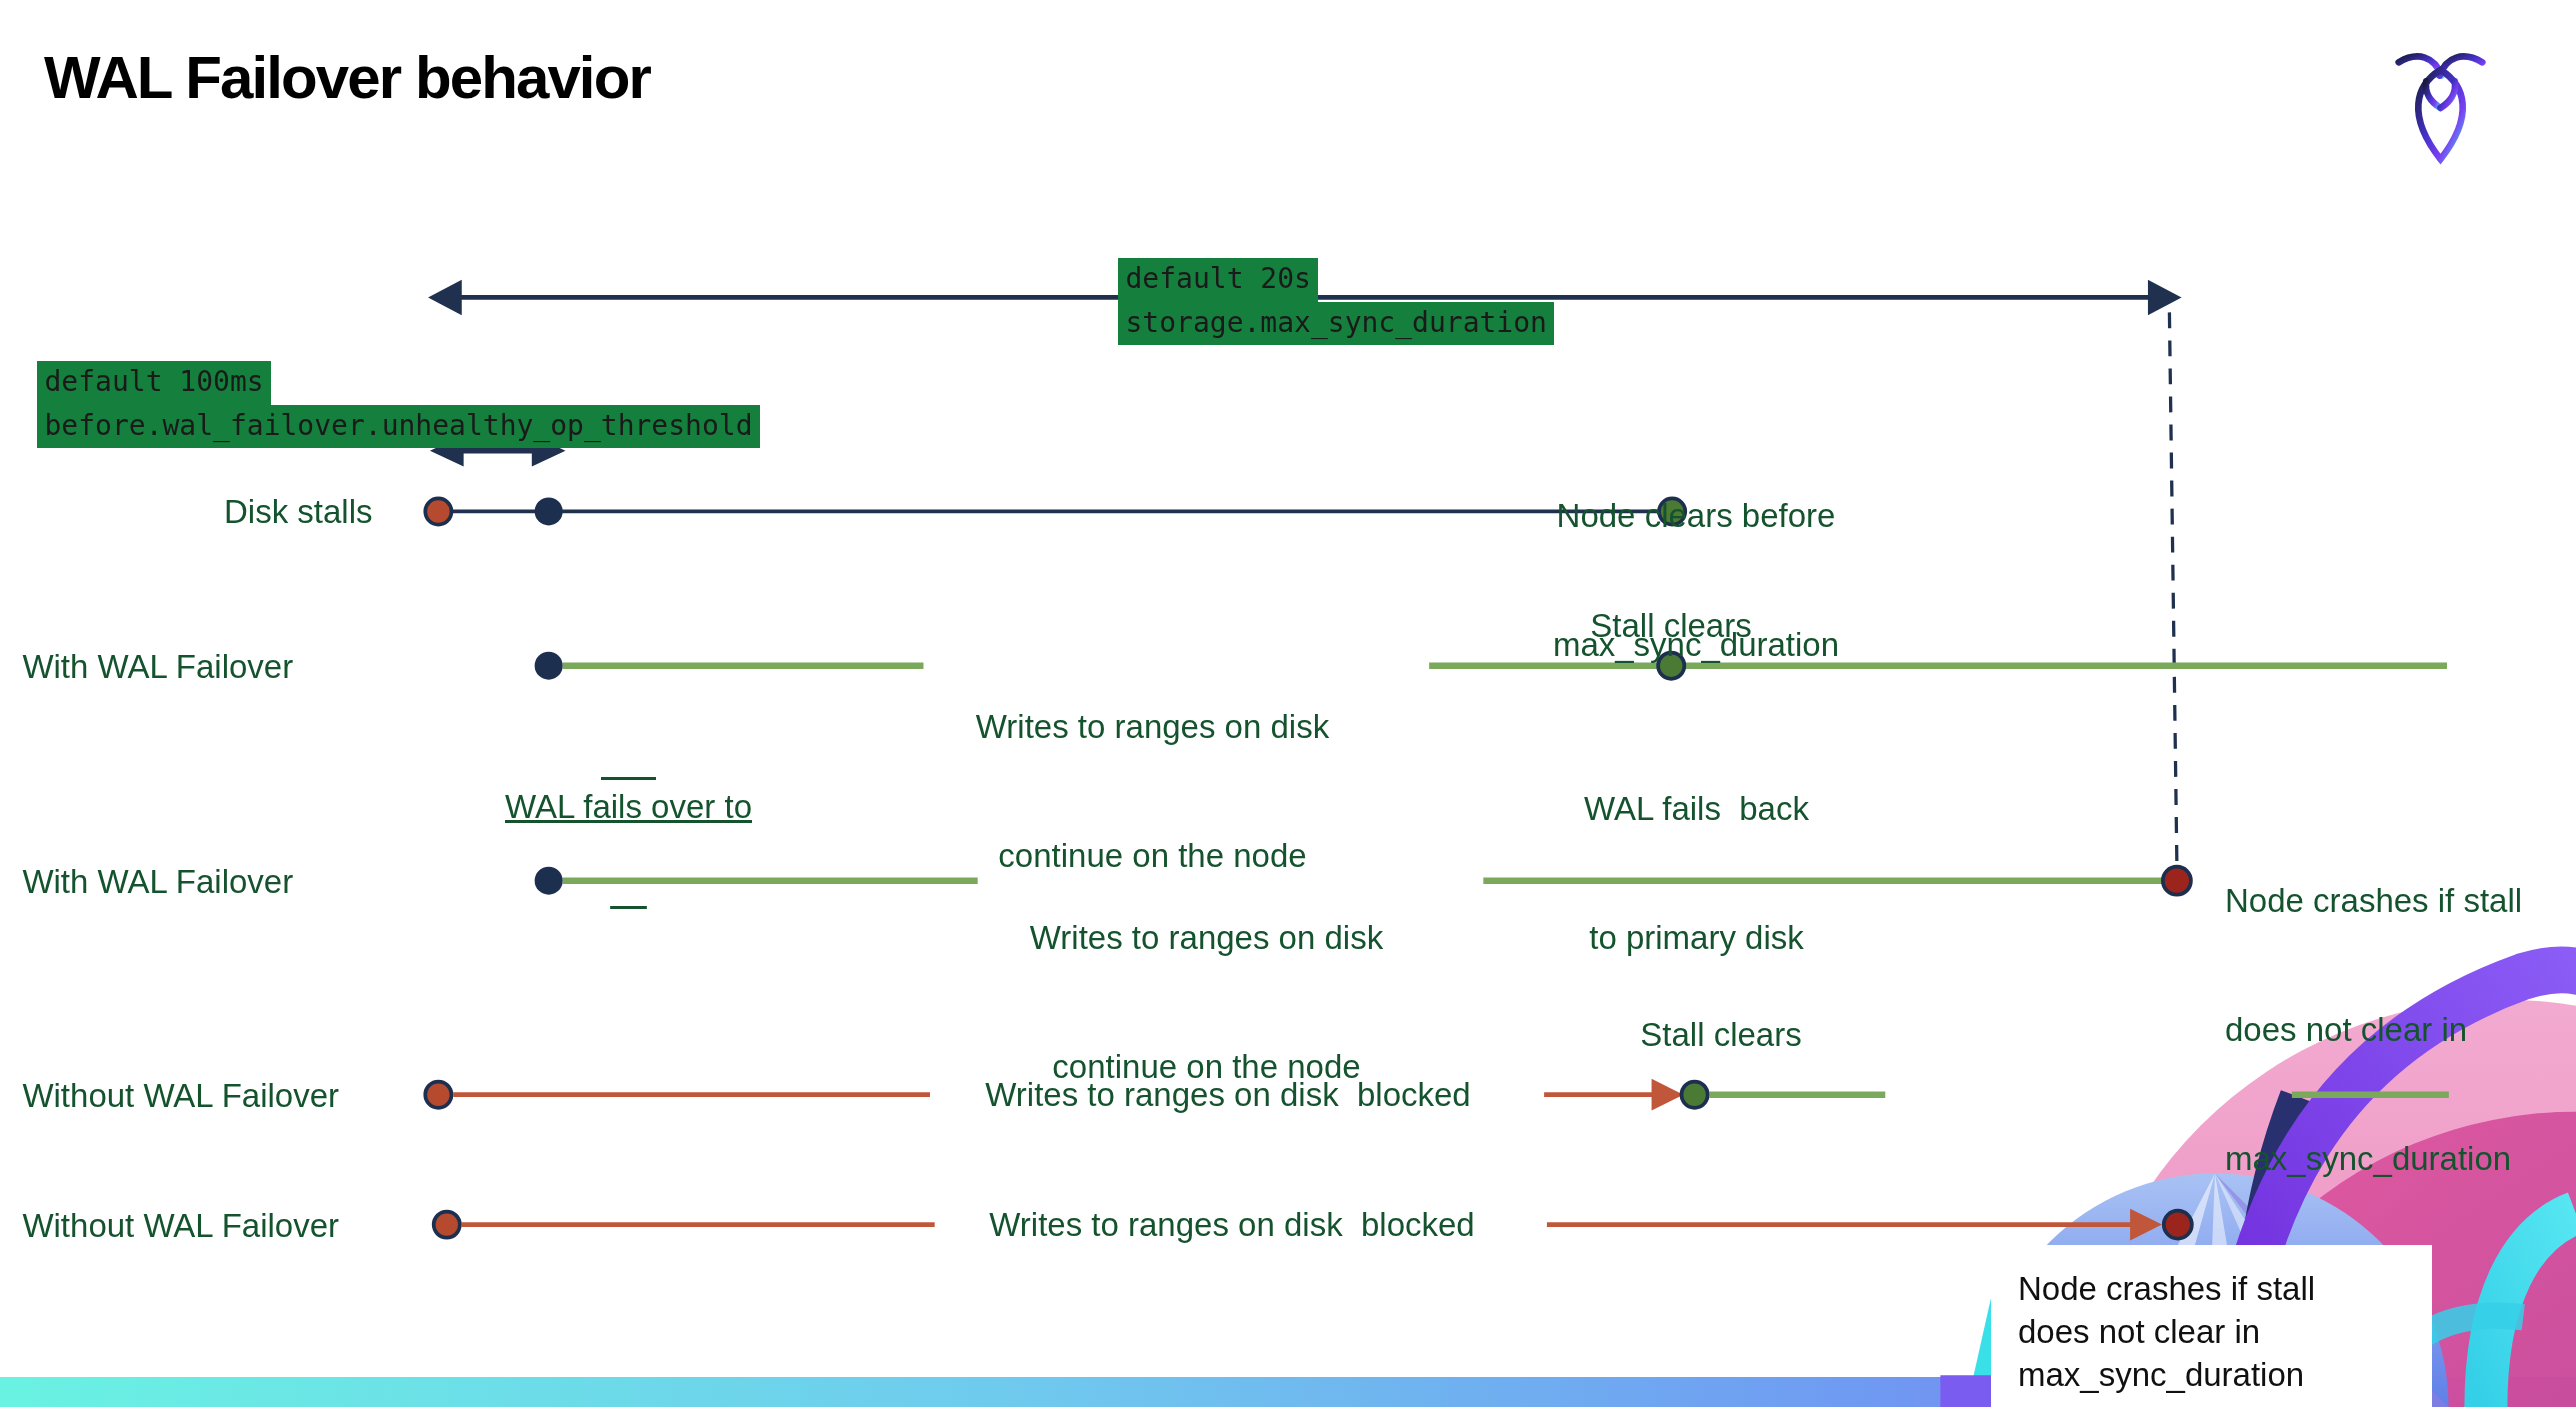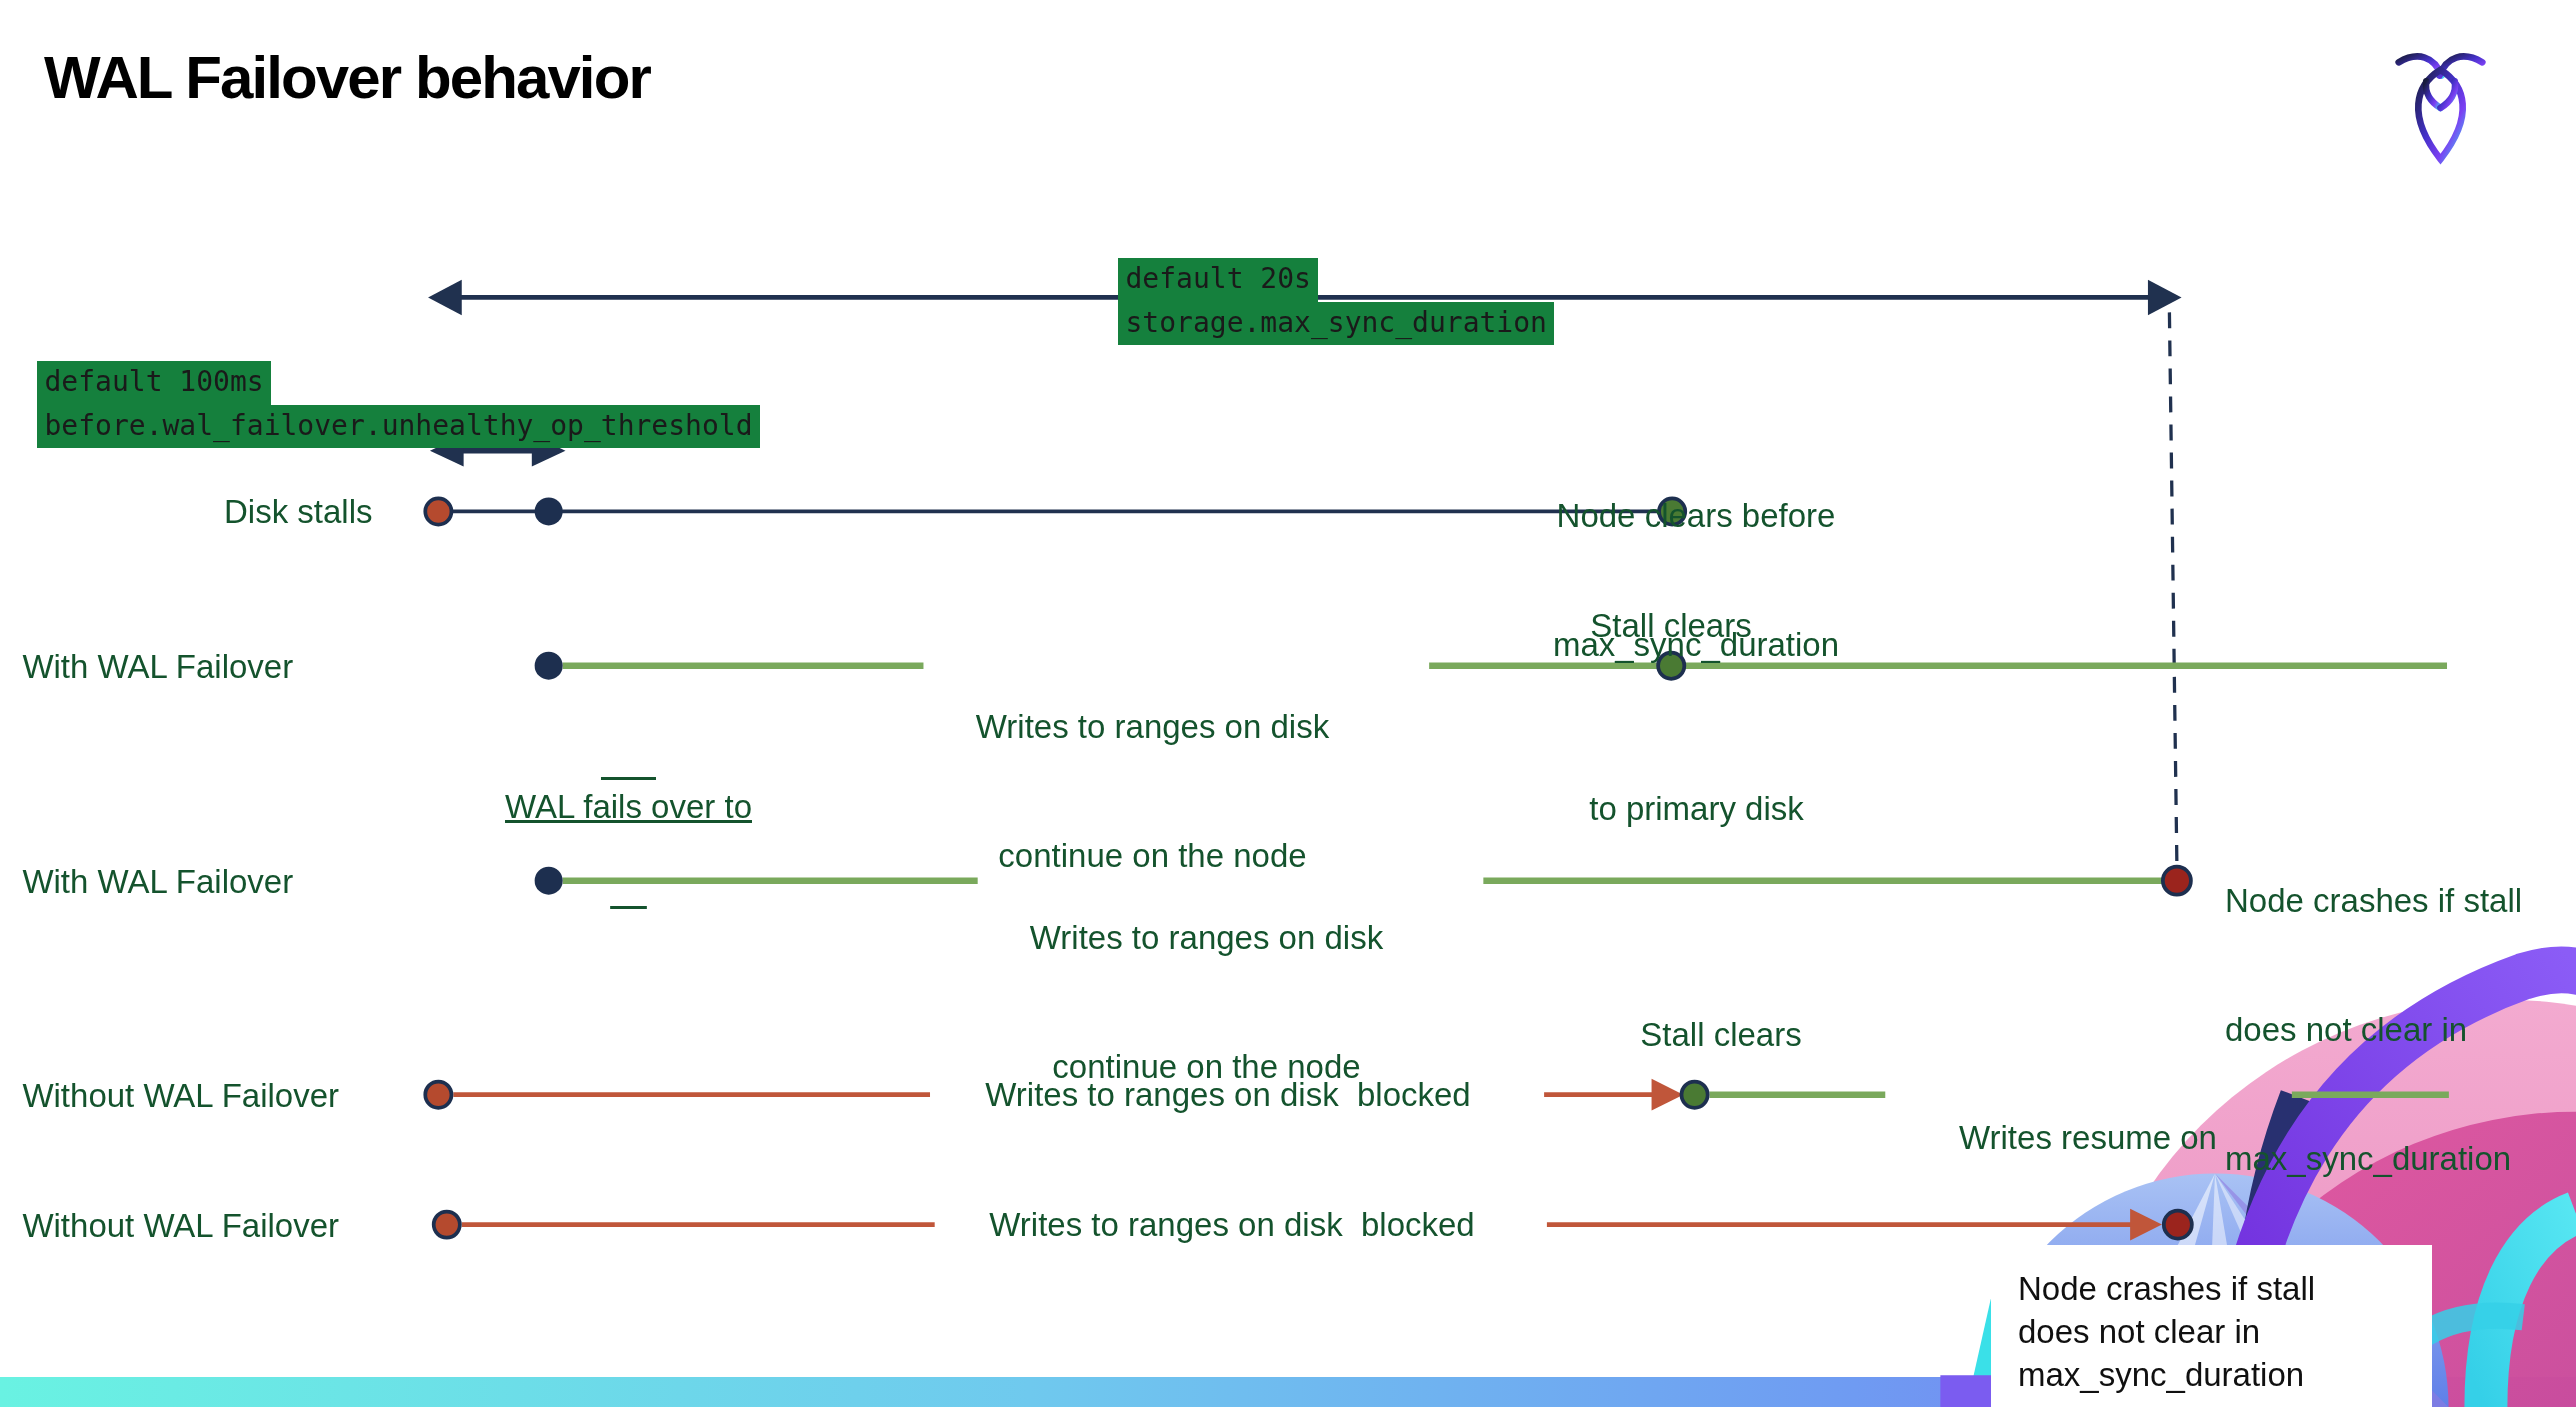--- a/index.html
+++ b/index.html
@@ -178,42 +178,39 @@
       <div>continue on the node</div>
     </div>
 
     <div class="lbl center" style="left:1531px;top:604px;width:280px;">Stall clears</div>
 
     <div class="lbl center" style="left:439px;top:699px;width:379px;text-decoration:underline;">
       <div>WAL fails over to</div>
     </div>
 
     <div class="lbl center" style="left:1514px;top:701px;width:365px;">
+      <div>WAL fails  back</div>
       <div>to primary disk</div>
     </div>
 
     <div class="lbl center" style="left:989px;top:830px;width:435px;">
       <div>Writes to ranges on disk</div>
       <div>continue on the node</div>
     </div>
 
     <div class="lbl" style="left:2225px;top:793px;width:365px;">
       <div>Node crashes if stall</div>
       <div>does not clear in</div>
       <div>max_sync_duration</div>
     </div>
 
     <div class="lbl center" style="left:1581px;top:1013px;width:280px;">Stall clears</div>
 
     <div class="lbl center" style="left:942px;top:1073px;width:572px;">Writes to ranges on disk  blocked</div>
 
-    <div class="lbl center" style="left:1914px;top:1030px;width:348px;">
-      <div>Writes resume on</div>
-      <div>the node</div>
-    </div>
 
     <div class="lbl center" style="left:946px;top:1203px;width:572px;">Writes to ranges on disk  blocked</div>
   </div>
 
   <div class="crash-box">
     <div>Node crashes if stall</div>
     <div>does not clear in</div>
     <div>max_sync_duration</div>
   </div>
 

